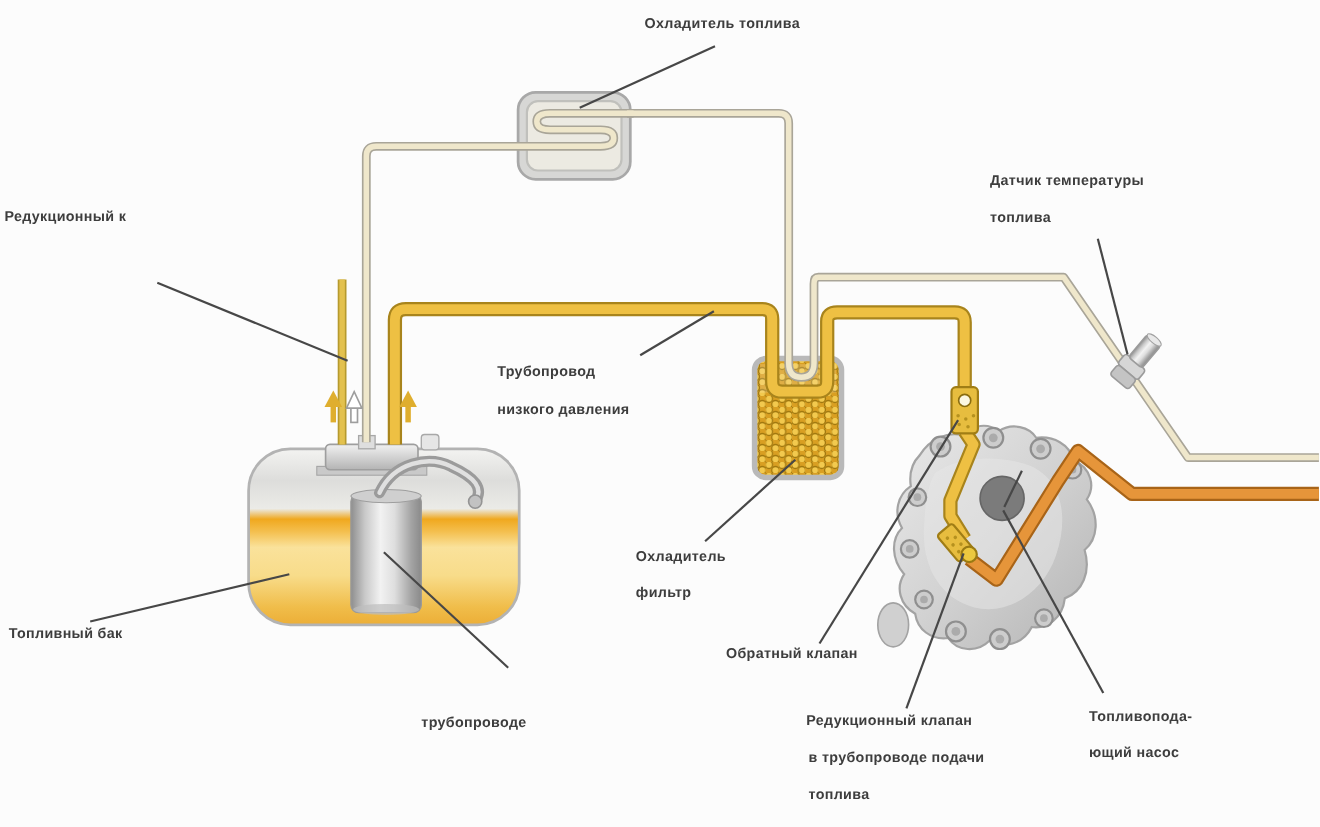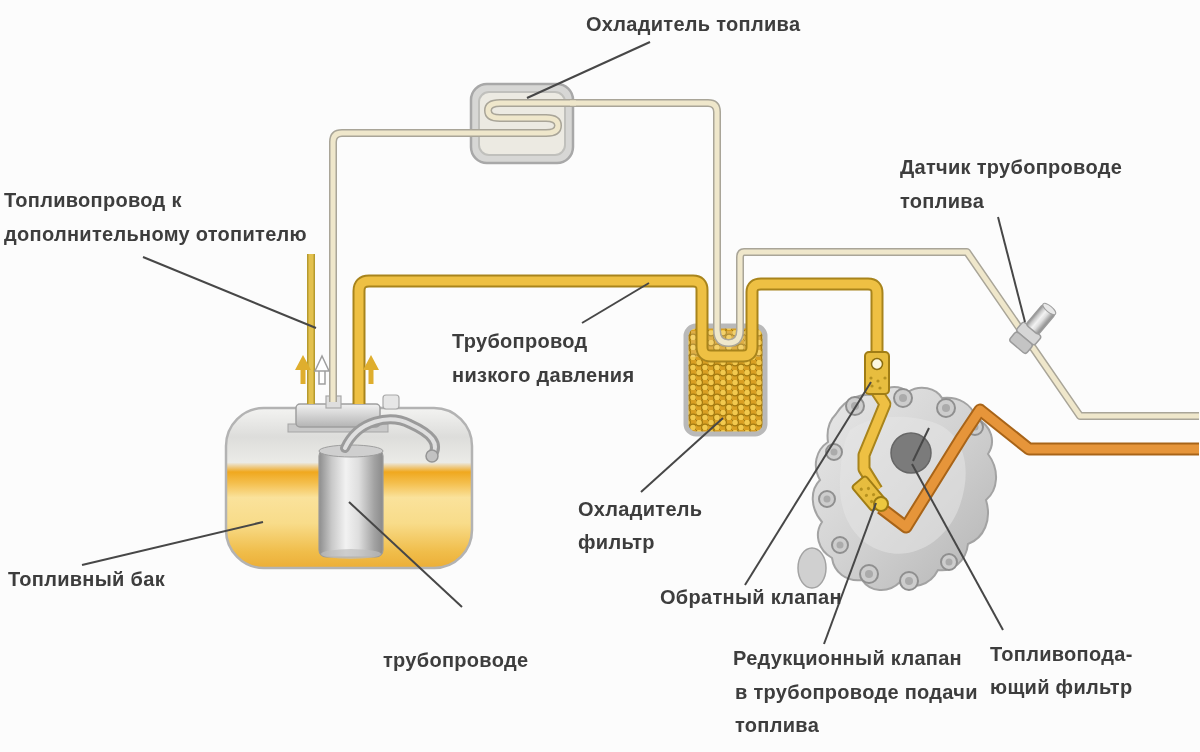--- a/index.html
+++ b/index.html
@@ -7,21 +7,21 @@
     --pipe_orange:#e6953a; --pipe_orange_outline:#a86418;
     --pipe_return:#efe7cb; --pipe_return_outline:#a9a598;
     --label_text:#3d3d3d; --leader_line:#474747; --background:#fcfcfc;
   }
   html,body{margin:0;padding:0;}
   body{width:1200px;height:752px;position:relative;overflow:hidden;
        background:var(--background);
        font-family:"Liberation Sans", sans-serif;}
   #stage{position:absolute;inset:0;}
   svg{position:absolute;left:0;top:0;}
-  .lbl{position:absolute;font-size:20px;font-weight:bold;color:var(--label_text);
+  .lbl{position:absolute;font-size:13px;font-weight:bold;color:var(--label_text);
        white-space:nowrap;letter-spacing:.3px;line-height:1;}
   .leader{stroke:var(--leader_line);stroke-width:2;}
   .pipe-out-yellow{fill:none;stroke:var(--pipe_yellow_outline);stroke-width:13;stroke-linejoin:round;stroke-linecap:butt;}
   .pipe-fill-yellow{fill:none;stroke:var(--pipe_yellow);stroke-width:9;stroke-linejoin:round;stroke-linecap:butt;}
   .pipe-out-orange{fill:none;stroke:var(--pipe_orange_outline);stroke-width:13;stroke-linejoin:round;}
   .pipe-fill-orange{fill:none;stroke:var(--pipe_orange);stroke-width:9;stroke-linejoin:round;}
   .pipe-out-return{fill:none;stroke:var(--pipe_return_outline);stroke-width:8;stroke-linejoin:round;}
   .pipe-fill-return{fill:none;stroke:var(--pipe_return);stroke-width:5;stroke-linejoin:round;}
 </style>
 </head>
@@ -211,37 +211,36 @@
     <line class="leader" x1="349" y1="502" x2="462" y2="607"></line>
     <line class="leader" x1="871" y1="382" x2="745" y2="585"></line>
     <line class="leader" x1="876" y1="503" x2="824" y2="644"></line>
     <line class="leader" x1="912" y1="464" x2="1003" y2="630"></line>
     <line class="leader" x1="929" y1="428" x2="913" y2="461"></line>
   </g>
 </svg>
 
   <div class="lbl" style="left:586px;top:14px">Охладитель топлива</div>
 
-  <div class="lbl" style="left:4px;top:190px">Топливопровод к</div>
-  <div class="lbl" style="left:4px;top:224px">дополнительному отопителю</div>
-
-  <div class="lbl" style="left:900px;top:157px">Датчик трубопроводе</div>
+  <div class="lbl" style="left:4px;top:190px">Редукционный к</div>
+
+  <div class="lbl" style="left:900px;top:157px">Датчик температуры</div>
   <div class="lbl" style="left:900px;top:191px">топлива</div>
 
   <div class="lbl" style="left:452px;top:331px">Трубопровод</div>
   <div class="lbl" style="left:452px;top:365px">низкого давления</div>
 
   <div class="lbl" style="left:578px;top:499px">Охладитель</div>
   <div class="lbl" style="left:578px;top:532px">фильтр</div>
 
   <div class="lbl" style="left:8px;top:569px">Топливный бак</div>
 
   <div class="lbl" style="left:383px;top:650px">трубопроводе</div>
 
   <div class="lbl" style="left:660px;top:587px">Обратный клапан</div>
 
   <div class="lbl" style="left:735px;top:682px">в трубопроводе подачи</div>
   <div class="lbl" style="left:733px;top:648px">Редукционный клапан</div>
   <div class="lbl" style="left:735px;top:715px">топлива</div>
 
   <div class="lbl" style="left:990px;top:644px">Топливопода-</div>
-  <div class="lbl" style="left:990px;top:677px">ющий фильтр</div>
+  <div class="lbl" style="left:990px;top:677px">ющий насос</div>
 </div>
 
 </body></html>

